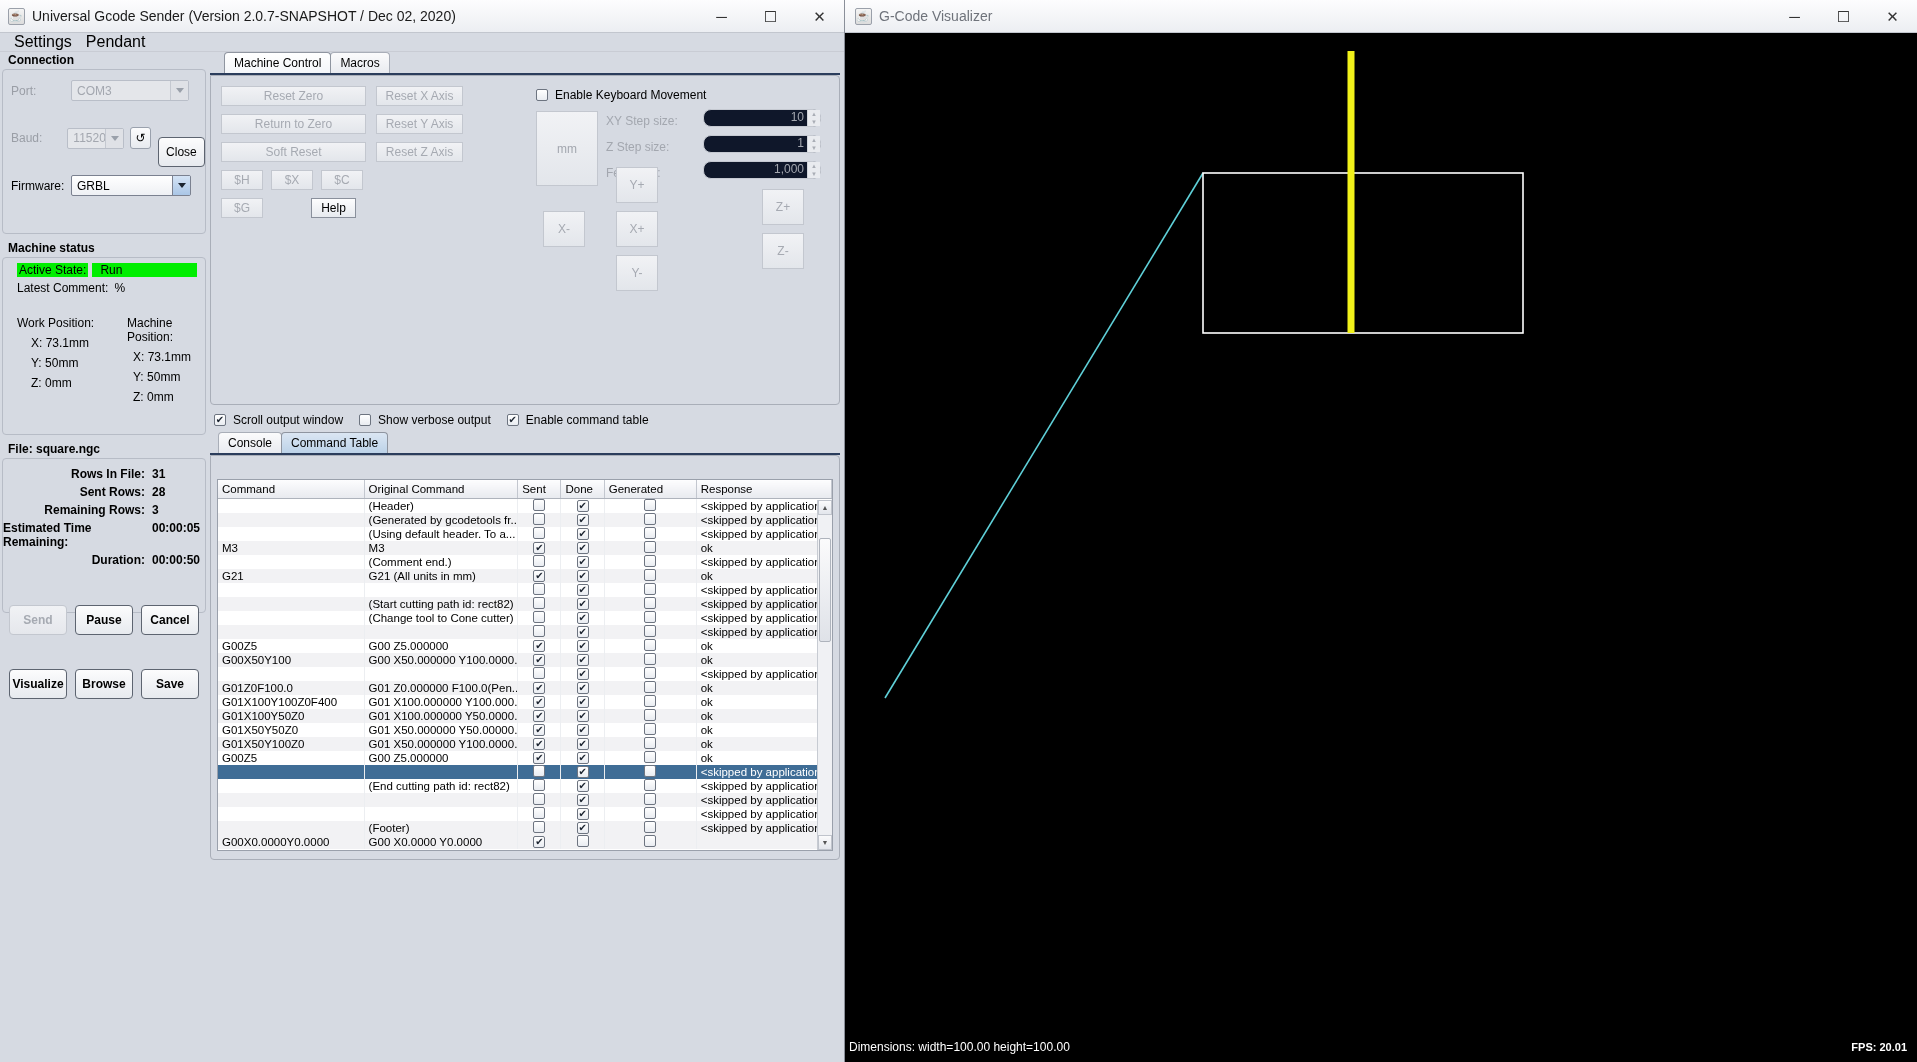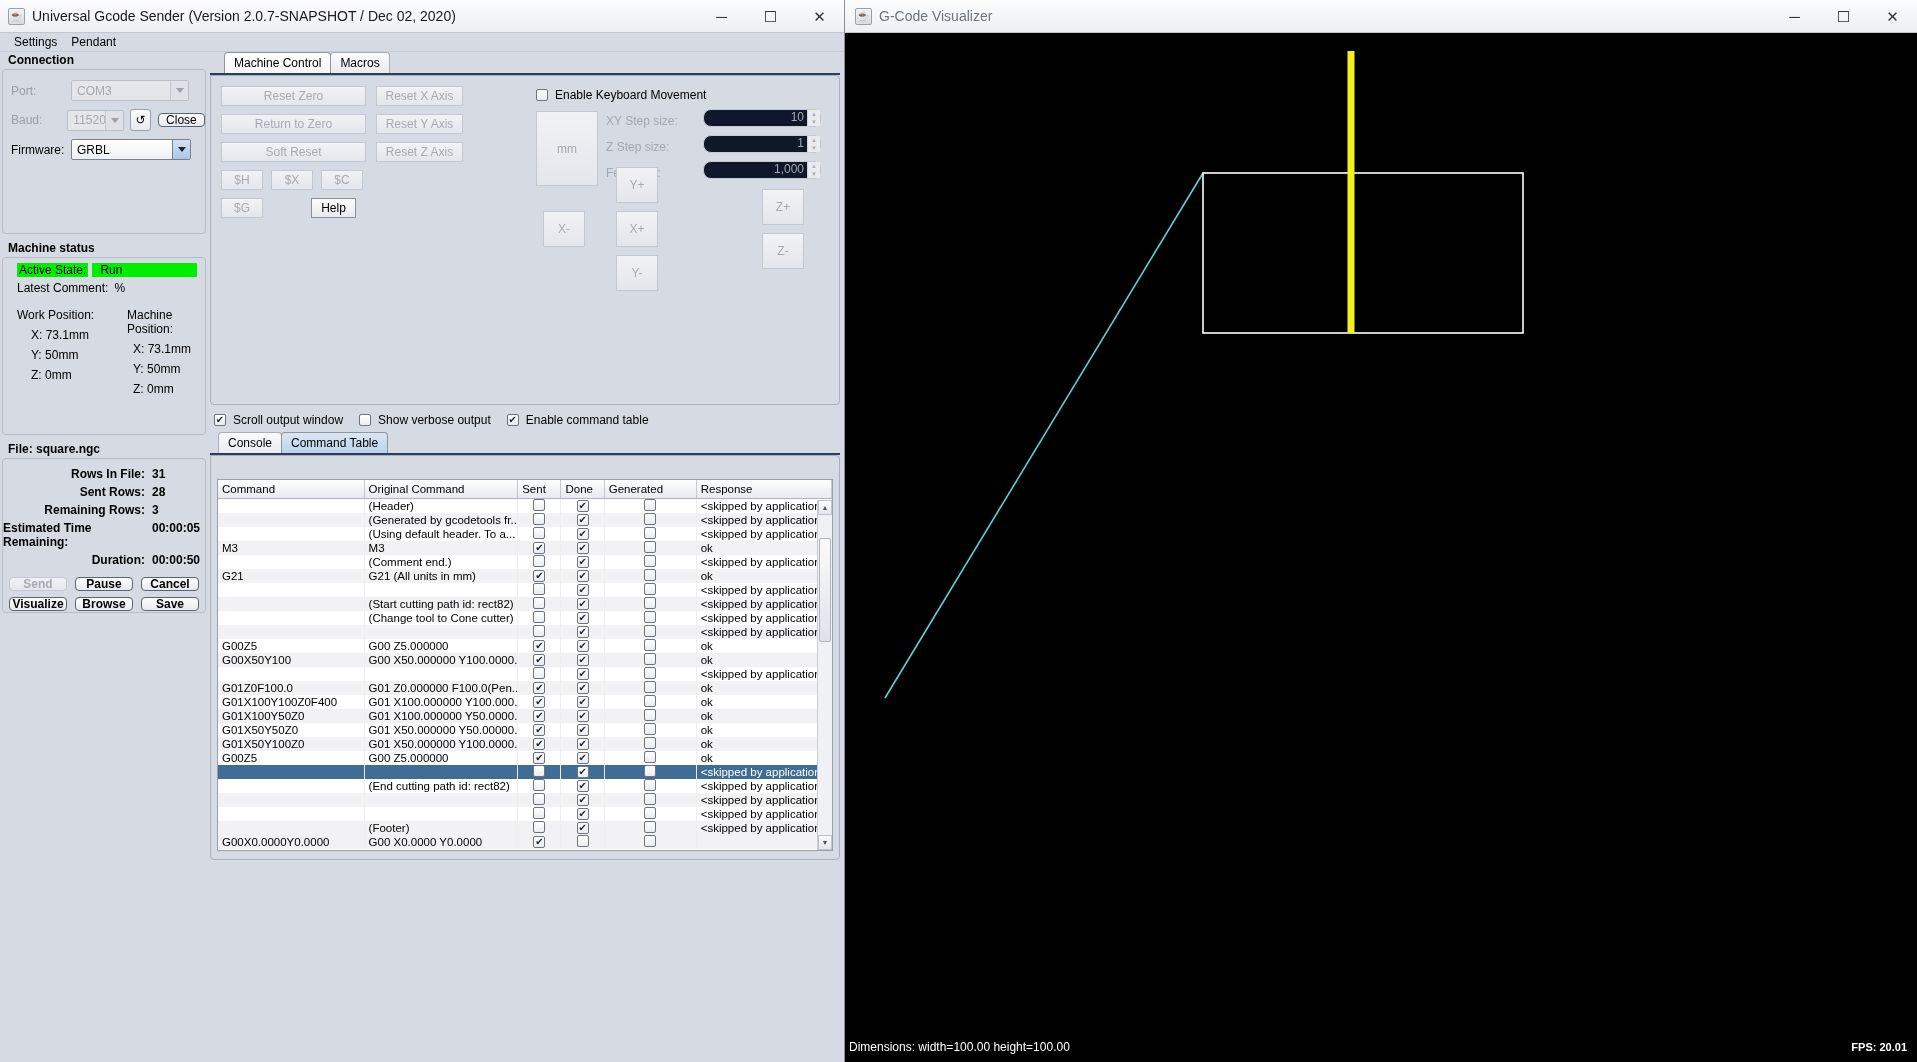--- a/index.html
+++ b/index.html
@@ -37,21 +37,21 @@
   .win-ctrls { position: absolute; right: 0; top: 0; height: 33px; display: flex; }
   .win-btn {
     width: 49px; height: 33px; display: flex; align-items: center; justify-content: center;
     font-size: 15px; color: #333;
   }
 
   .menubar {
     height: 19px; background: #d6dae2; display: flex; align-items: center;
     padding-left: 7px; border-bottom: 1px solid #c9ccd4;
   }
-  .menu-item { font-size: 12px; padding: 1px 7px; color: #000; }
+  .menu-item { font-size: 16px; padding: 1px 7px; color: #000; }
 
   
   #left-col { position: absolute; left: 2px; top: 52px; width: 204px; }
   .group-title {
     font-size: 12px; font-weight: bold; color: #000;
     padding: 1px 0 2px 6px;
   }
   .panel {
     background: #d6dae2; border: 1px solid #b7bcc6; border-radius: 4px;
     position: relative;
@@ -70,21 +70,21 @@
     display: flex; align-items: center; justify-content: center;
     background: #dfe1e6; border-left: 1px solid #c4c8d0;
   }
   .combo.enabled .arrow-box { background: linear-gradient(#d4e3f5,#aac6e6); border-left: 1px solid #7b8190; }
   .arrow-dn { width: 0; height: 0; border-left: 4px solid transparent; border-right: 4px solid transparent; border-top: 5px solid #9aa0aa; }
   .combo.enabled .arrow-dn { border-top-color: #1b2430; }
   .btn {
     background: linear-gradient(#fcfcfd,#e7eaef);
     border: 1px solid #9aa1ad; border-radius: 4px;
     font-size: 12px; color: #000; display: flex; align-items: center; justify-content: center;
-    height: 14px; cursor: default;
+    height: 30px; cursor: default; margin-top: 28px;
   }
   .btn.disabled { color: #a6aab2; border-color: #c3c7cf; background: linear-gradient(#f1f2f5,#e5e7ec); }
   .btn.dark-border { border-color: #5d6470; }
 
   .refresh-btn {
     width: 22px; height: 22px; border: 1px solid #9aa1ad; border-radius: 3px;
     background: linear-gradient(#fcfcfd,#e7eaef);
     display: flex; align-items: center; justify-content: center; font-size: 12px;
   }
 
@@ -256,21 +256,21 @@
       <div class="group-title" style="margin-top:6px;">Machine status</div>
       <div class="panel" style="height:178px;">
         <div class="status-row" style="padding-top:5px;">
           <span class="active-state-label">Active State:</span>
           <span class="active-state-val">Run</span>
         </div>
         <div class="status-row">
           <span class="status-label">Latest Comment:</span>
           <span style="margin-left:6px;">%</span>
         </div>
-        <div class="pos-grid" style="margin-top:8px;gap:32px;">
+        <div class="pos-grid" style="margin-top:16px;gap:32px;">
           <div class="pos-col">
             <div class="pos-line">Work Position:</div>
             <div class="pos-line" style="padding-left:14px;">
               <span>X:</span> <span>73.1mm</span>
             </div>
             <div class="pos-line" style="padding-left:14px;">
               <span>Y:</span> <span>50mm</span>
             </div>
             <div class="pos-line" style="padding-left:14px;">
               <span>Z:</span> <span>0mm</span>

